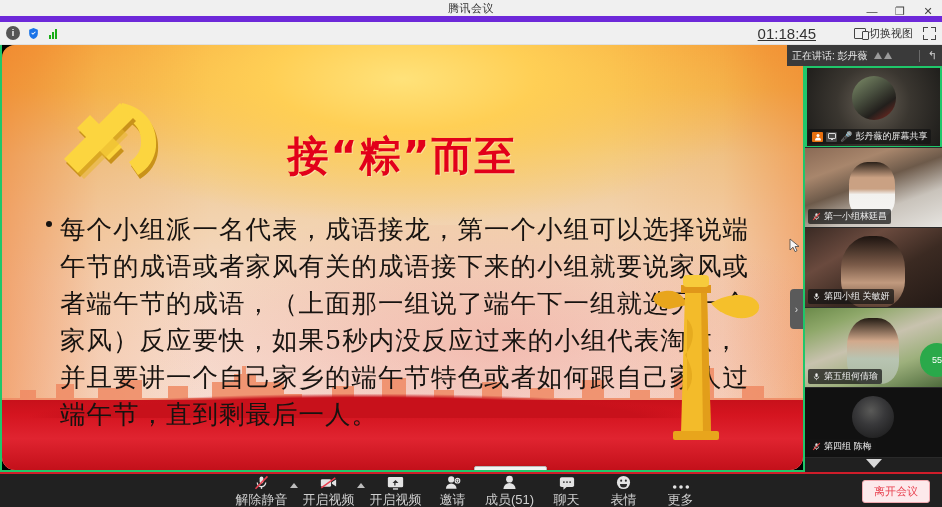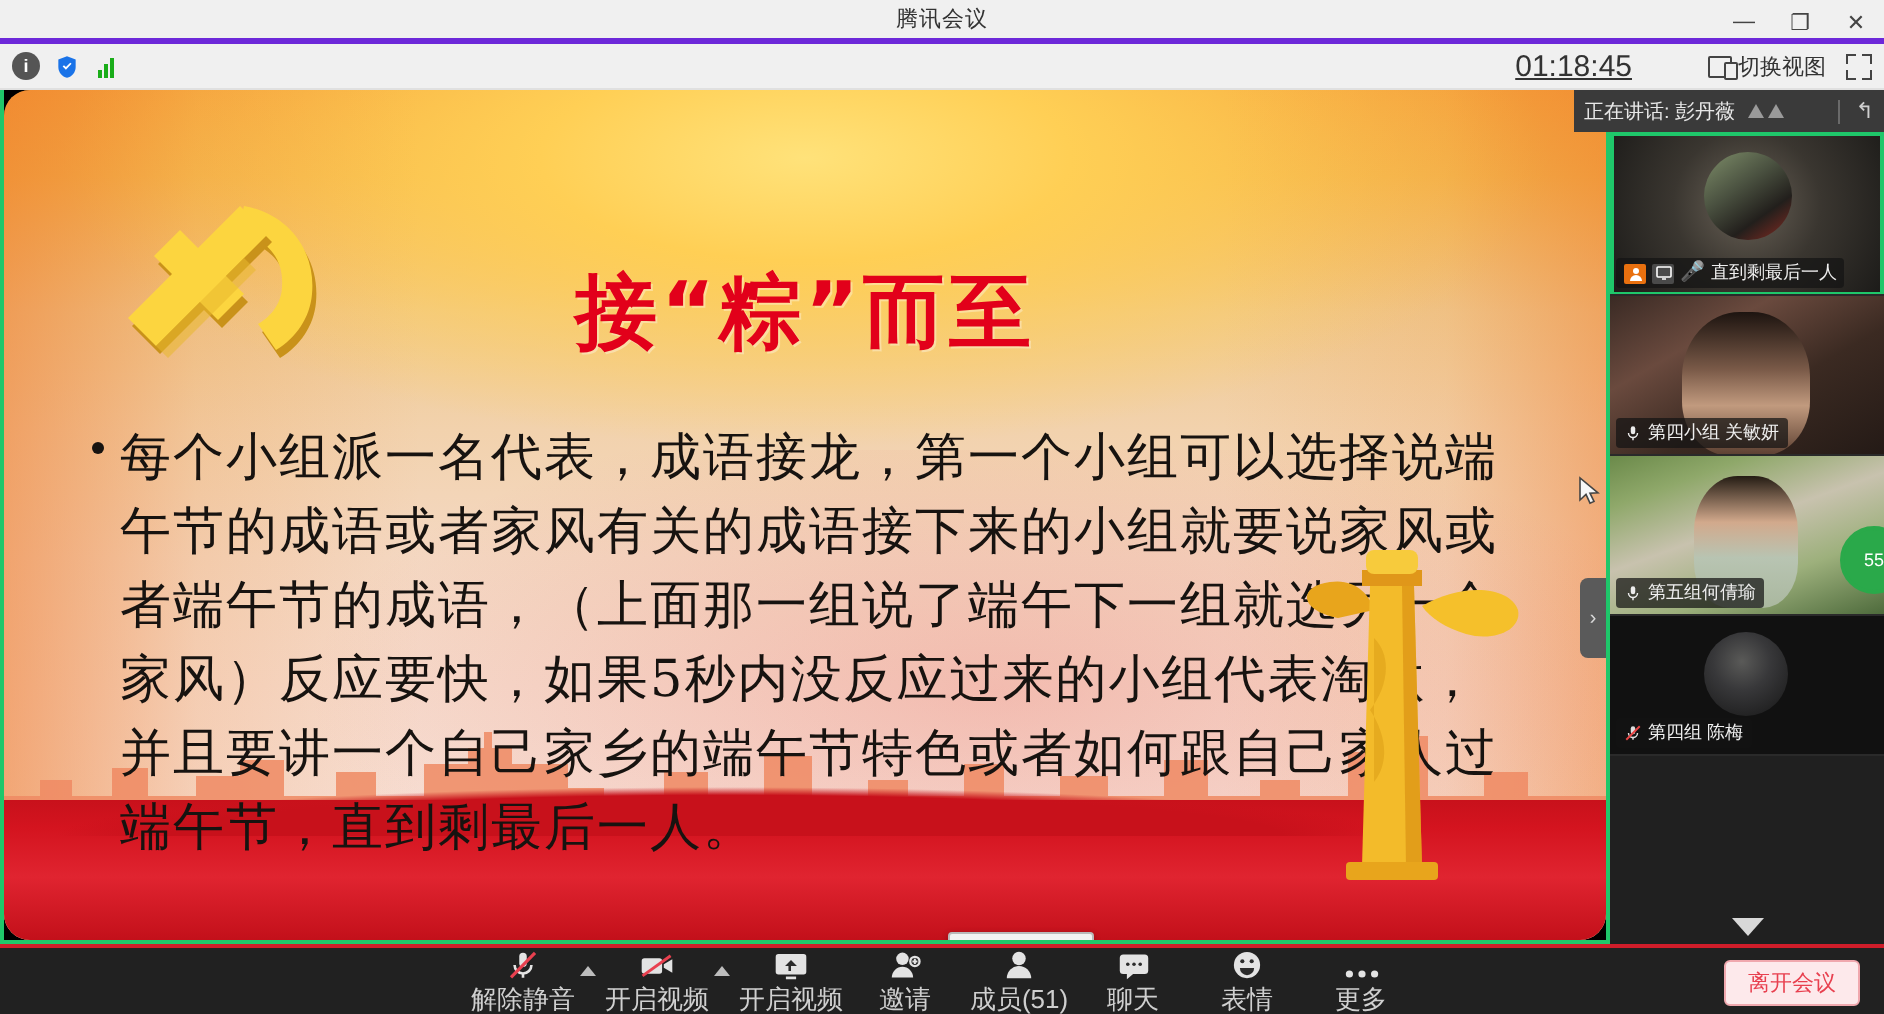--- a/index.html
+++ b/index.html
@@ -7,21 +7,21 @@
   body {
     font-family:"Liberation Sans","DejaVu Sans",sans-serif;
     background:#1b1b1b; color:#ddd; font-size:12px;
     -webkit-font-smoothing:antialiased;
   }
   .app { position:relative; width:942px; height:507px; background:#1e1e1e; }
 
   
   .titlebar{
     position:absolute;top:0;left:0;width:942px;height:22px;
-    background:#f0f0f0;border-bottom:3px solid #6d28d9;
+    background:#f0f0f0;border-bottom:6px solid #6d28d9;
     display:flex;align-items:center;
   }
   .titlebar .tb-title{
     flex:1;text-align:center;font-size:11px;color:#333;letter-spacing:.5px;
   }
   .winbtns{position:absolute;right:0;top:0;height:22px;display:flex;}
   .winbtn{width:28px;height:22px;display:flex;align-items:center;justify-content:center;
     color:#444;font-size:11px;}
 
   
@@ -280,24 +280,40 @@
               <path fill="#fff" d="M2,15 a6,6 0 0 1 12,0 z"></path>
             </svg>
         </span>
         <span class="badge-ico b-grey">
           <svg width="8" height="7" viewBox="0 0 16 14">
               <rect x="1" y="1" width="14" height="10" rx="1" fill="none" stroke="#fff" stroke-width="1.6"></rect>
               <path d="M6,13 h4" stroke="#fff" stroke-width="1.6"></path>
             </svg>
         </span>
         <span class="mic-on">🎤</span>
-        <span>直到剩最后一人</span>
-      </div>
-    </div>
-
+        <span>彭丹薇的屏幕共享</span>
+      </div>
+    </div>
+
+    <div class="tile">
+      <div class="vid" style="background:linear-gradient(160deg,#8a6a55 0%,#a8866c 25%,#6d5a4a 45%,#c9c3bb 70%,#e6e4e0 100%);"></div>
+      <div style="position:absolute;left:44px;top:14px;width:46px;height:56px;border-radius:40% 40% 34% 34%;
+                  background:linear-gradient(180deg,#2b2119 0%,#caa183 28%,#caa183 48%,#f2f1ee 58%,#f6f5f3 100%);"></div>
+      <div class="nametag">
+        <span class="mic-mute">
+          <svg width="9" height="9" viewBox="0 0 16 16">
+              <rect x="6" y="2" width="4" height="7" rx="2" fill="#ddd"></rect>
+              <path d="M4,8 a4,4 0 0 0 8,0" fill="none" stroke="#ddd" stroke-width="1.3"></path>
+              <path d="M8,12 v2" stroke="#ddd" stroke-width="1.3"></path>
+              <path d="M2,14 L14,2" stroke="#e84545" stroke-width="1.8"></path>
+            </svg>
+        </span>
+        <span>第一小组林廷昌</span>
+      </div>
+    </div>
 
     <div class="tile">
       <div class="vid" style="background:linear-gradient(150deg,#3a2a24 0%,#6a4a3e 30%,#3b2a22 60%,#241a16 100%);"></div>
       <div style="position:absolute;left:36px;top:8px;width:64px;height:72px;border-radius:45% 45% 38% 38%;
                   background:linear-gradient(180deg,#1d1410 0%,#7a5a48 40%,#c19a7e 65%,#5a3e30 100%);"></div>
       <div class="nametag">
         <span class="mic-on">
           <svg width="9" height="9" viewBox="0 0 16 16">
               <rect x="6" y="2" width="4" height="7" rx="2" fill="#ececec"></rect>
               <path d="M4,8 a4,4 0 0 0 8,0" fill="none" stroke="#ececec" stroke-width="1.3"></path>

